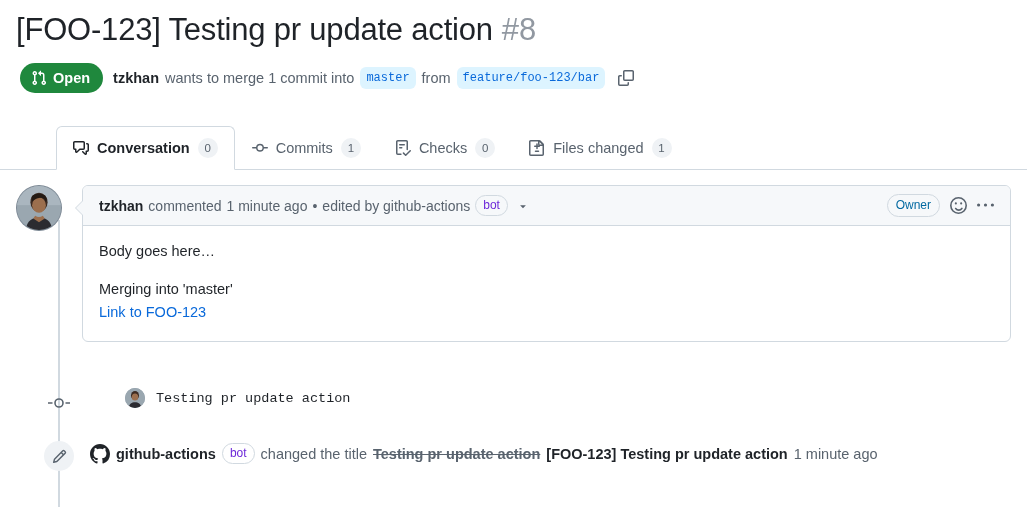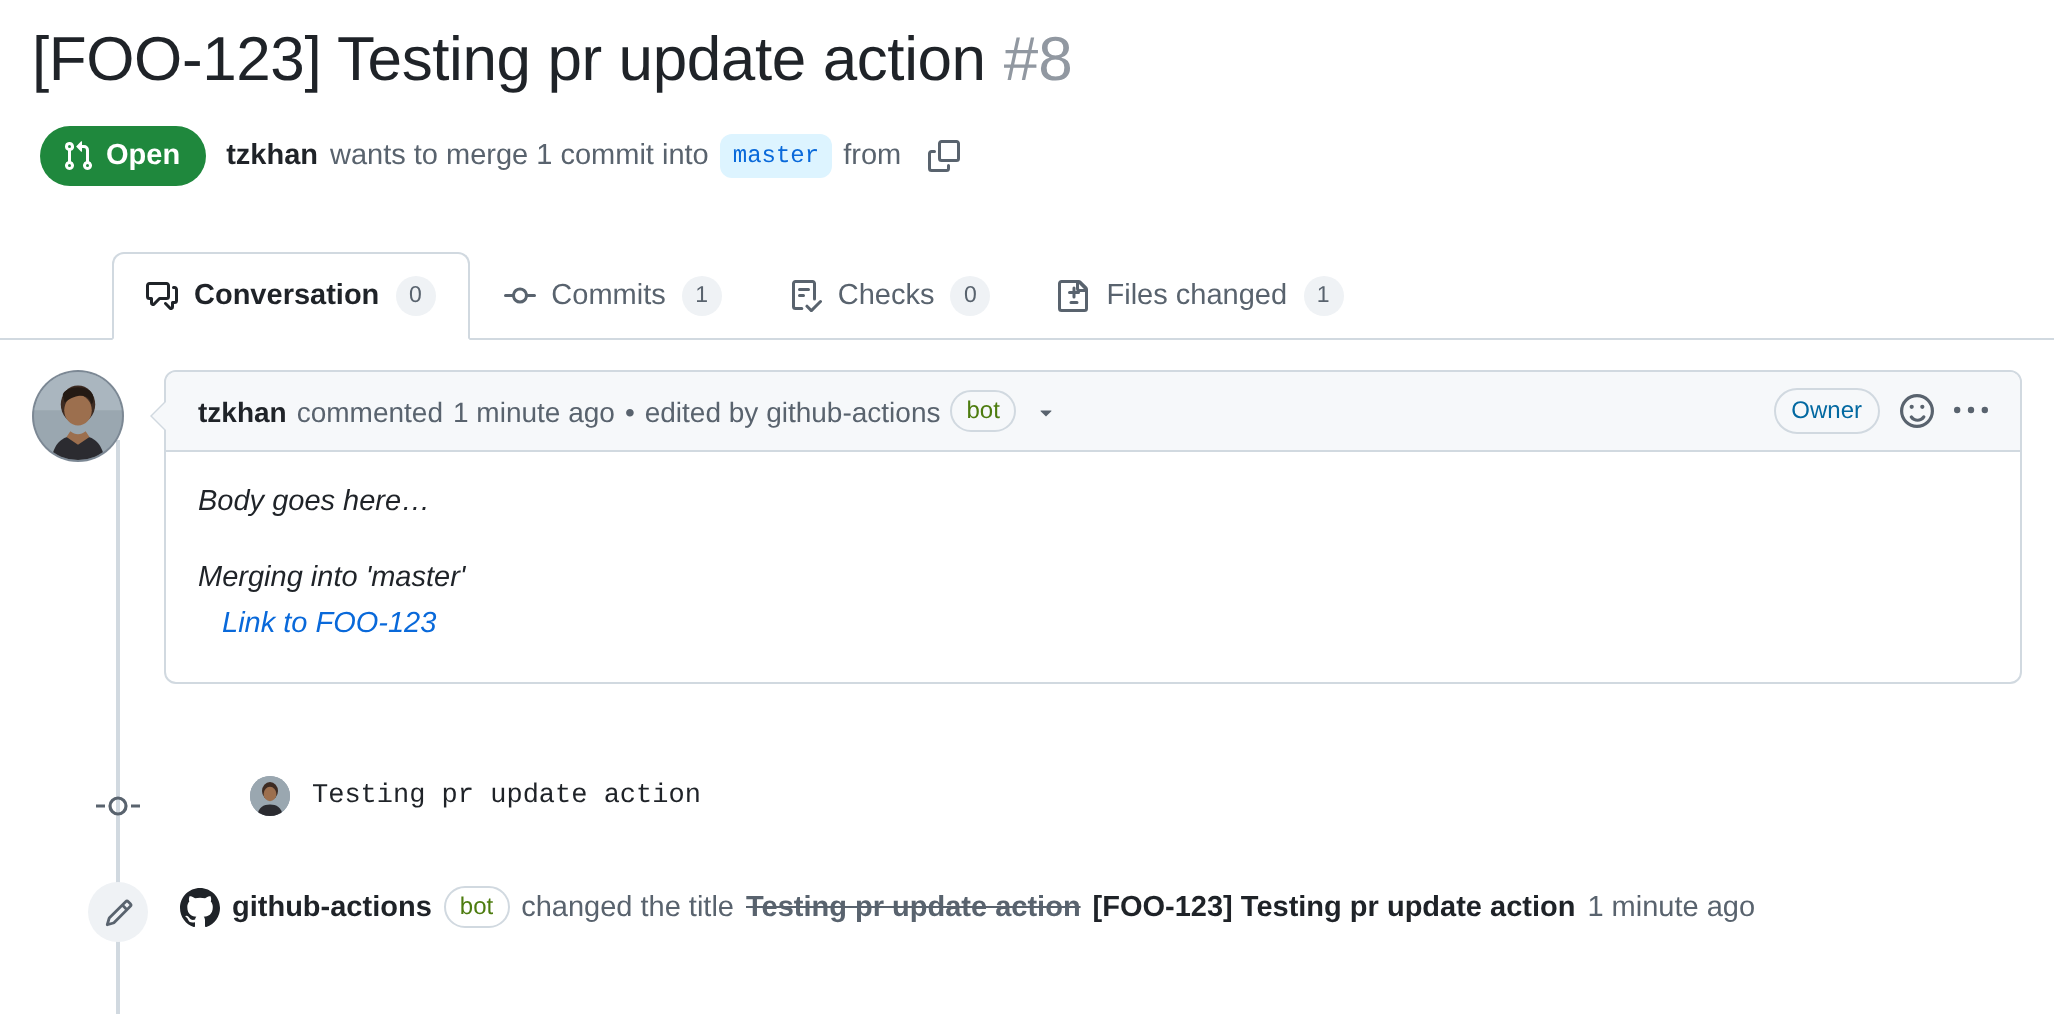--- a/index.html
+++ b/index.html
@@ -116,34 +116,34 @@
   .comment-head {
     display: flex; align-items: center; justify-content: space-between;
     background: #f6f8fa; border-bottom: 1px solid #d1d9e0;
     border-radius: 5px 5px 0 0;
     padding: 8px 16px; height: 40px;
   }
   .ch-left { display: flex; align-items: center; gap: 5px; font-size: 14px; color: #59636e; white-space: nowrap; }
   .ch-left .author { font-weight: 600; color: #1f2328; }
   .bot-label {
     border: 1px solid #d1d9e0; border-radius: 999px;
-    font-size: 12px; color: #4d7c0f; padding: 0 7px; line-height: 19px;
+    font-size: 12px; color: #6d28d9; padding: 0 7px; line-height: 19px;
     display: inline-block;
   }
   .caret { color: #59636e; display: inline-flex; padding-left: 4px; cursor: pointer; }
   .ch-right { display: flex; align-items: center; gap: 10px; }
   .owner-badge {
     border: 1px solid #d1d9e0; border-radius: 999px;
     font-size: 12px; color: #0369a1; padding: 0 8px; line-height: 21px;
   }
   .ic-btn { color: #59636e; display: inline-flex; align-items: center; cursor: pointer; }
   .comment-body { padding: 14px 16px 18px 16px; font-size: 14.5px; line-height: 1.55; color: #1f2328; }
-  .comment-body p { margin: 0; font-style: italic; }
+  .comment-body p { margin: 0; }
   .comment-body .gap { height: 16px; }
-  .comment-body a { color: #0969da; text-decoration: none; margin-left: 12px; }
+  .comment-body a { color: #0969da; text-decoration: none; }
 
   
   .commit-row {
     position: absolute; left: 0; top: 208px; width: 1011px;
     display: flex; align-items: center; height: 30px;
   }
   .commit-node {
     position: absolute; left: 48px; top: 7px;
     display: flex; align-items: center; color: #59636e;
   }
@@ -210,20 +210,21 @@
         </svg>
       </span>
       <span>Open</span>
     </span>
 
     <span class="byline">
       <span class="user">tzkhan</span>
       <span>wants to merge 1 commit into</span>
       <span class="branch-tag">master</span>
       <span>from</span>
+      <span class="branch-tag">feature/foo-123/bar</span>
     </span>
 
     <button class="copy-btn">
       <svg width="16" height="16" viewBox="0 0 16 16" fill="currentColor" aria-hidden="true">
         <path d="M0 6.75C0 5.784.784 5 1.75 5h1.5a.75.75 0 0 1 0 1.5h-1.5a.25.25 0 0 0-.25.25v7.5c0 .138.112.25.25.25h7.5a.25.25 0 0 0 .25-.25v-1.5a.75.75 0 0 1 1.5 0v1.5A1.75 1.75 0 0 1 9.25 16h-7.5A1.75 1.75 0 0 1 0 14.25Z"></path>
         <path d="M5 1.75C5 .784 5.784 0 6.75 0h7.5C15.216 0 16 .784 16 1.75v7.5A1.75 1.75 0 0 1 14.25 11h-7.5A1.75 1.75 0 0 1 5 9.25Zm1.75-.25a.25.25 0 0 0-.25.25v7.5c0 .138.112.25.25.25h7.5a.25.25 0 0 0 .25-.25v-7.5a.25.25 0 0 0-.25-.25Z"></path>
       </svg>
     </button>
   </div>
 

